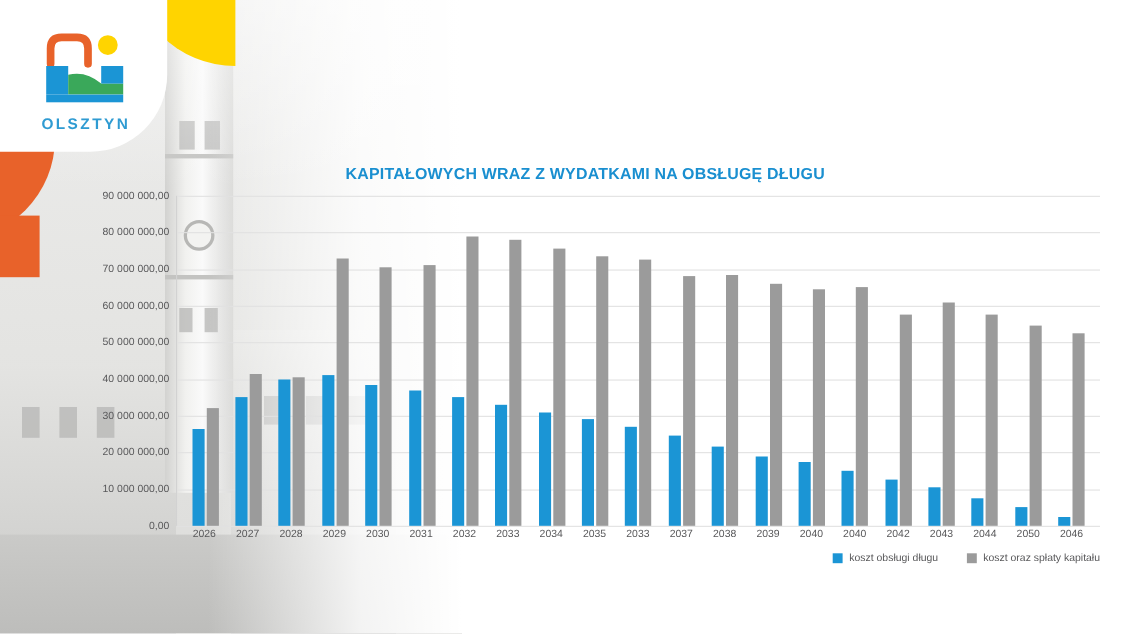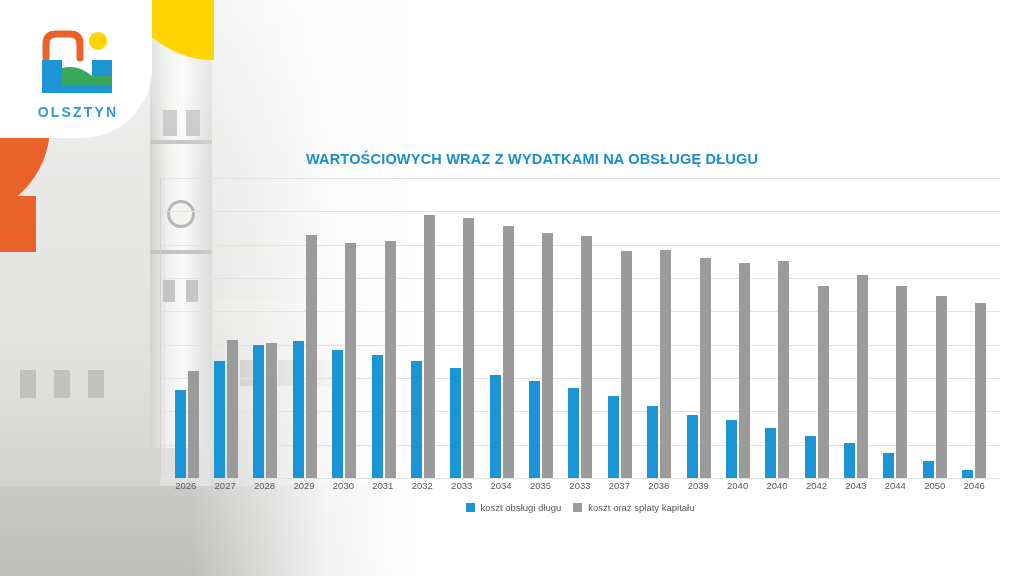--- a/index.html
+++ b/index.html
@@ -239,22 +239,22 @@
     flex: 1 1 0;
     text-align: center;
     font-size: 9.5px;
     color: #58585a;
   }
 
   .legend {
     position: absolute;
     left: 104px; right: 8px; top: 324px;
     display: flex;
-    justify-content: center;
-    gap: 12px;
+    justify-content: flex-end;
+    gap: 26px;
     align-items: center;
   }
   .legend .item { display: flex; align-items: center; gap: 6px; }
   .legend .swatch { width: 9px; height: 9px; }
   .legend .lbl { font-size: 9.5px; color: #58585a; }
 </style>
 </head>
 <body>
 
 <div class="bg-photo">
@@ -297,24 +297,36 @@
   </div>
   <div class="logo-text">OLSZTYN</div>
 </div>
 
 <div class="header-right">
 </div>
 
 <div class="chart-area">
   <div class="chart-title">
     <br>
-    <span>WARTOŚCIOWYCH WRAZ Z WYDATKAMI NA OBSŁUGĘ DŁUGU</span>
+    <span>KAPITAŁOWYCH WRAZ Z WYDATKAMI NA OBSŁUGĘ DŁUGU</span>
   </div>
 
   <div class="plot-outer">
+    <div class="y-labels" id="y-labels">
+        <div style="top: 0px;">90 000 000,00</div>
+        <div style="top: 33.3333px;">80 000 000,00</div>
+        <div style="top: 66.6667px;">70 000 000,00</div>
+        <div style="top: 100px;">60 000 000,00</div>
+        <div style="top: 133.333px;">50 000 000,00</div>
+        <div style="top: 166.667px;">40 000 000,00</div>
+        <div style="top: 200px;">30 000 000,00</div>
+        <div style="top: 233.333px;">20 000 000,00</div>
+        <div style="top: 266.667px;">10 000 000,00</div>
+        <div style="top: 300px;">0,00</div>
+      </div>
     <div class="plot" id="plot">
       <div id="gridlines">
           <div class="gridline" style="top: 0px;"></div>
           <div class="gridline" style="top: 33.3333px;"></div>
           <div class="gridline" style="top: 66.6667px;"></div>
           <div class="gridline" style="top: 100px;"></div>
           <div class="gridline" style="top: 133.333px;"></div>
           <div class="gridline" style="top: 166.667px;"></div>
           <div class="gridline" style="top: 200px;"></div>
           <div class="gridline" style="top: 233.333px;"></div>

